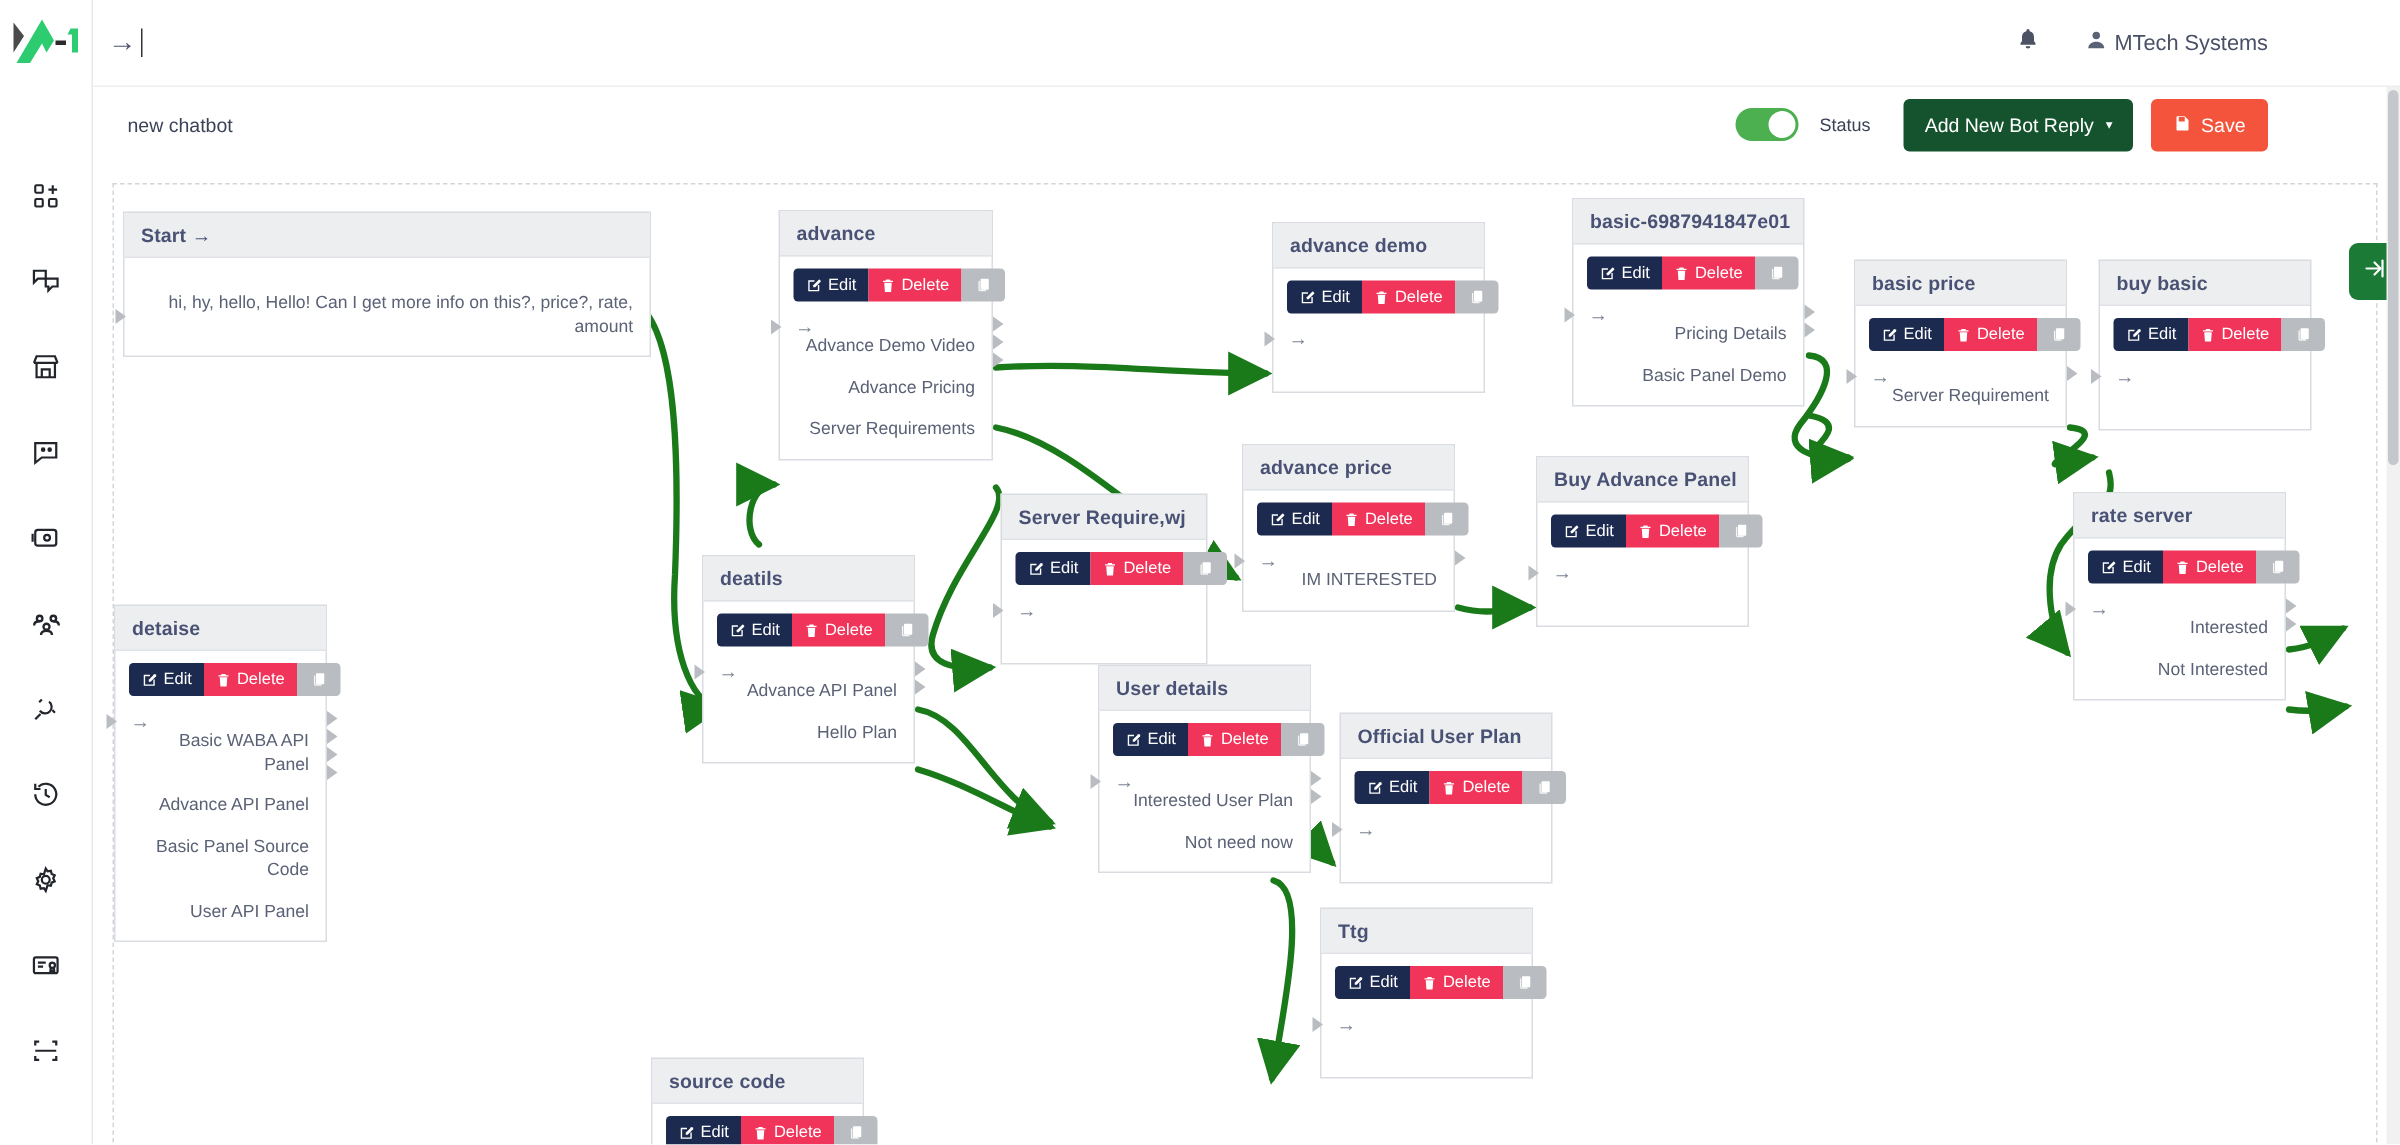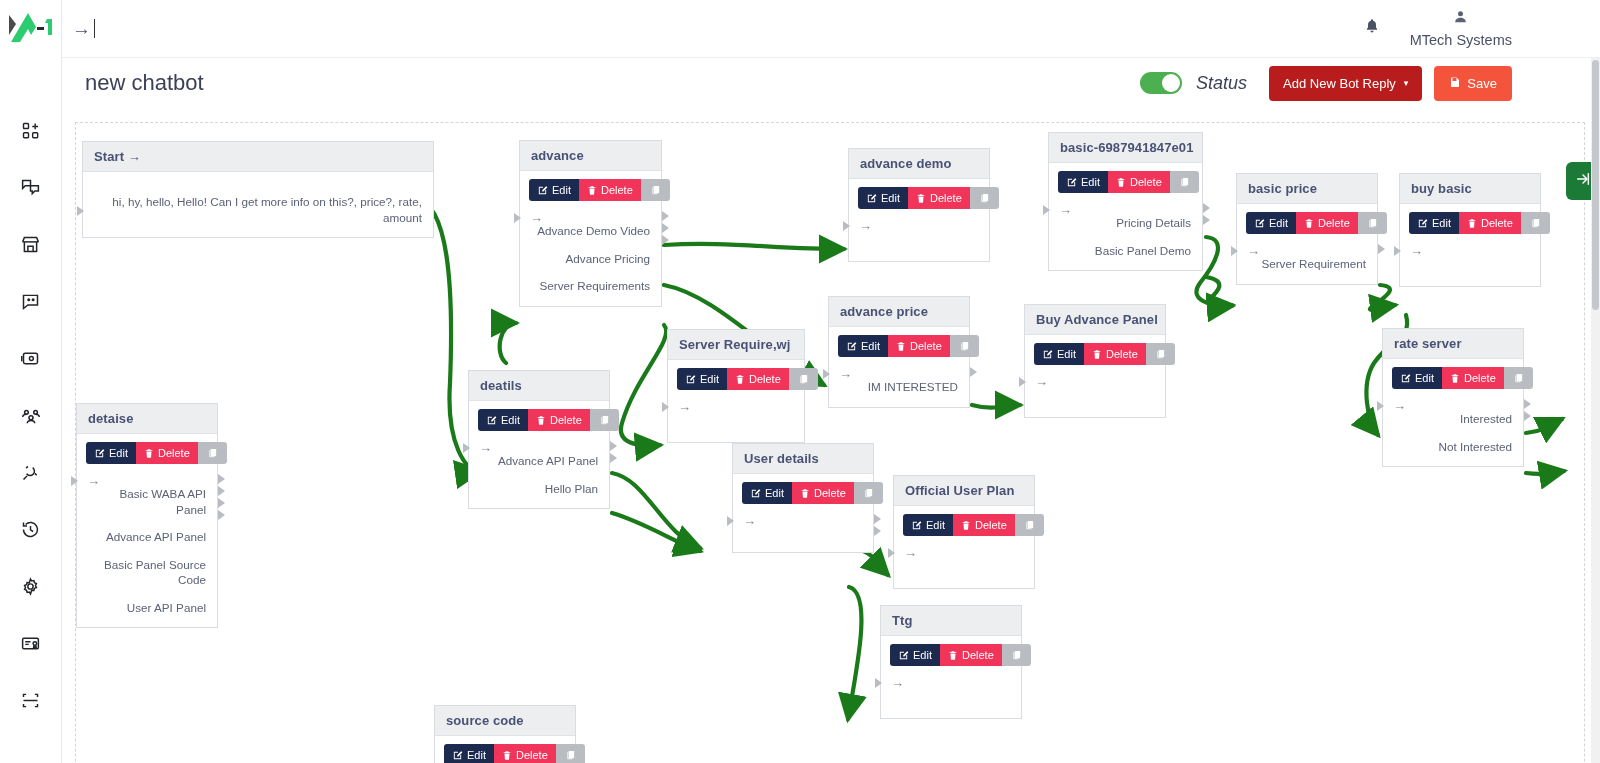--- a/index.html
+++ b/index.html
@@ -32,45 +32,45 @@
     background: #ffffff; border-bottom: 1px solid #eceef1;
     display: flex; align-items: center; z-index: 25;
   }
   #collapse-btn {
     margin-left: 10px; color: #4a5270; font-size: 19px; line-height: 1;
     display: flex; align-items: center; cursor: pointer;
   }
   #caret-bar { width: 1px; height: 19px; background: #333; margin-left: 3px; }
   #topbar-right { margin-left: auto; display: flex; align-items: center; gap: 30px; padding-right: 88px; }
   #bell { color: #dc4a3d; font-size: 17px; cursor: pointer; }
-  #user { display: flex; align-items: center; gap: 5px; color: #4a5167; font-size: 14.5px; cursor: pointer; flex-direction: column; }
+  #user { display: flex; align-items: center; gap: 5px; color: #4a5167; font-size: 14.5px; cursor: pointer; }
 
   
   #page-head {
     position: absolute; left: 62px; top: 58px; width: 1538px; height: 50px;
     display: flex; align-items: center; padding: 0 88px 0 23px; z-index: 20;
     background:#fff;
   }
-  #page-title { font-size: 22px; color: #3b4257; font-weight: 400; }
+  #page-title { font-size: 13px; color: #3b4257; font-weight: 400; }
   #head-actions { margin-left: auto; display: flex; align-items: center; gap: 12px; }
   .switch {
     width: 42px; height: 22px; border-radius: 11px; background: #4caf50;
     position: relative; cursor: pointer;
   }
   .switch .knob {
     position: absolute; right: 2px; top: 2px; width: 18px; height: 18px;
     border-radius: 50%; background: #fff;
   }
-  #status-label { font-size: 18px; color: #3b4257; margin-left: 2px; margin-right: 10px; font-style: italic; }
+  #status-label { font-size: 12px; color: #3b4257; margin-left: 2px; margin-right: 10px; }
   .btn {
     border: none; border-radius: 4px; cursor: pointer;
     font-family: "Liberation Sans", sans-serif; font-size: 13px; color: #fff;
     display: inline-flex; align-items: center; gap: 6px;
   }
-  #add-reply-btn { background: #b91c1c; padding: 10px 14px; }
+  #add-reply-btn { background: #14532d; padding: 10px 14px; }
   #add-reply-btn .car { font-size: 9px; margin-left: 2px; }
   #save-btn { background: #f4543c; padding: 10px 15px; }
 
   
   #canvas-wrap {
     position: absolute; left: 62px; top: 108px; width: 1538px; height: 655px;
     overflow: hidden; background: #ffffff; z-index: 10;
   }
   #canvas {
     position: absolute; left: 13px; top: 14px; width: 1510px; height: 800px;
@@ -767,20 +767,24 @@
                   <svg width="11" height="12" viewBox="0 0 24 24" fill="#fff">
                     <rect x="8" y="3" width="12" height="16" rx="1.5"></rect>
                     <path d="M5 6v13a2 2 0 0 0 2 2h9v-2H7V6z" opacity=".85"></path>
                   </svg>
                 </span>
               </button>
             </div>
             <div class="node-body">
               <div class="in-caret" style="top:12px"></div>
               <span class="in-arrow" style="top:10px">→</span>
+              <div class="port-list">
+                <div class="port">Interested User Plan</div>
+                <div class="port">Not need now</div>
+              </div>
             </div>
             <div class="port-caret" style="left: 141px; top: 70px;"></div>
             <div class="port-caret" style="left: 141px; top: 82px;"></div>
           </div>
           <div class="node" style="left: 817px; top: 352px; width: 142px;">
             <div class="node-head">Official User Plan</div>
             <div class="node-tools">
               <button class="tool edit">
                 <span>
                   <svg width="11" height="11" viewBox="0 0 24 24" fill="#fff">

